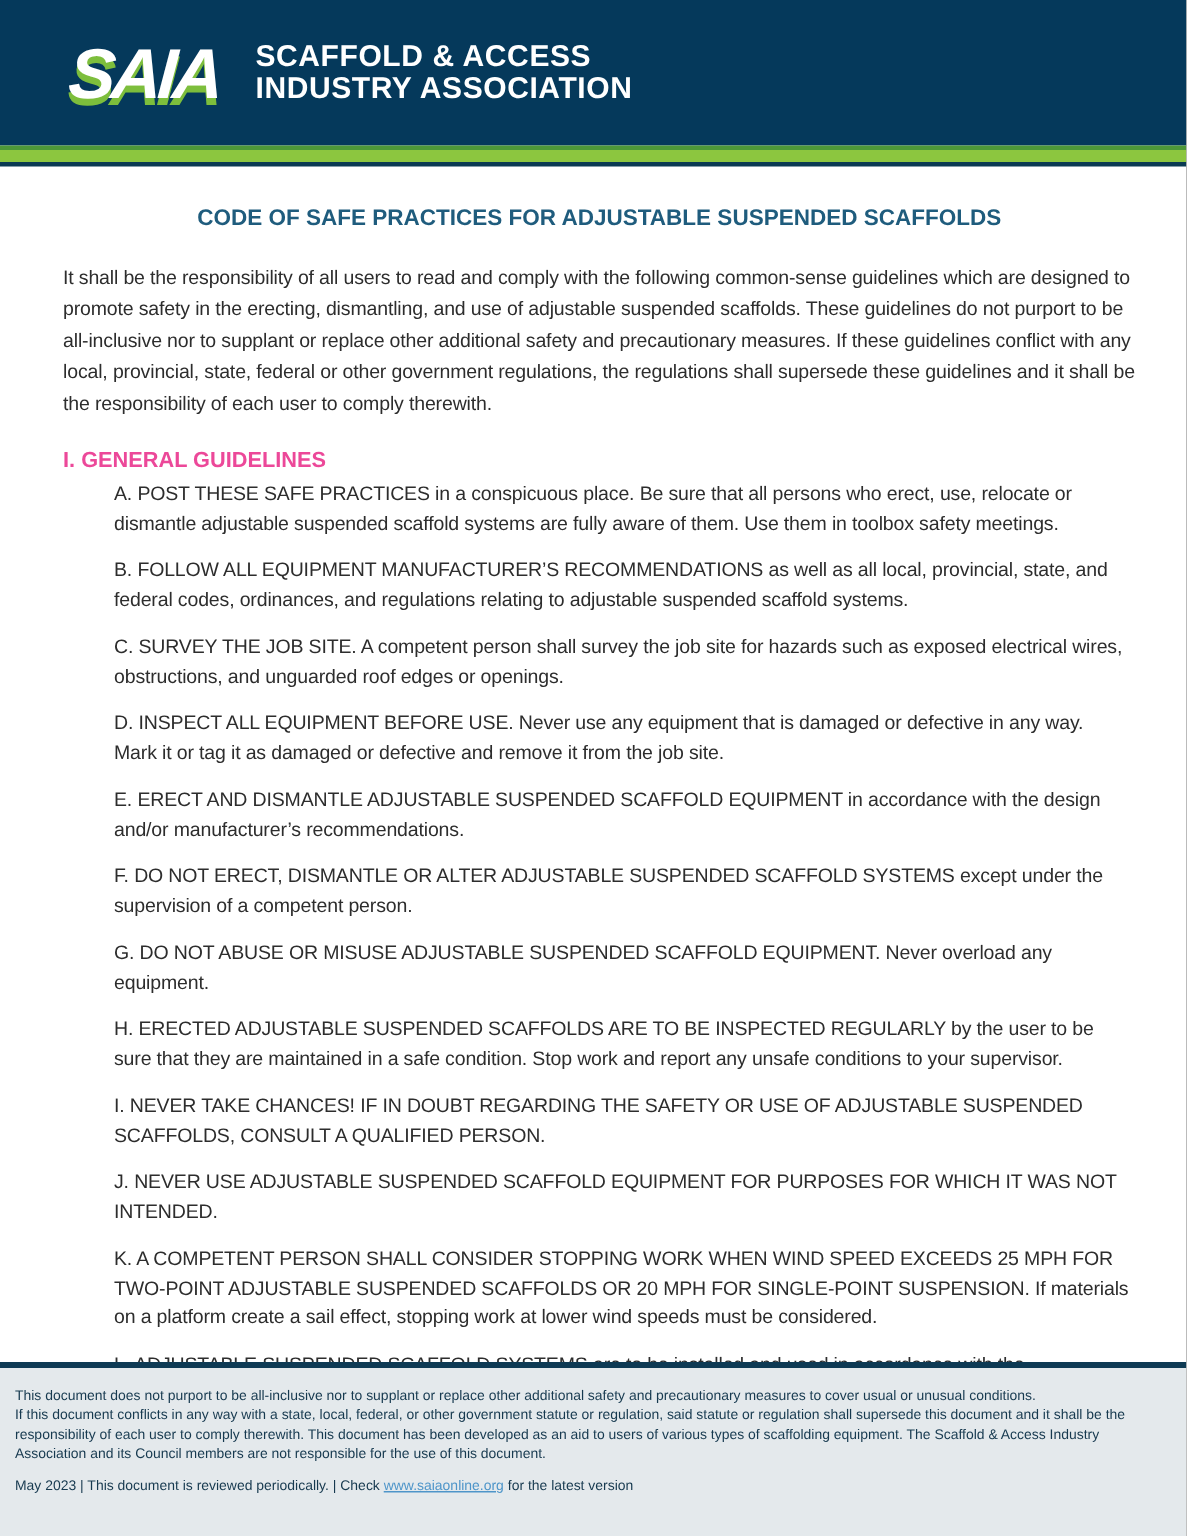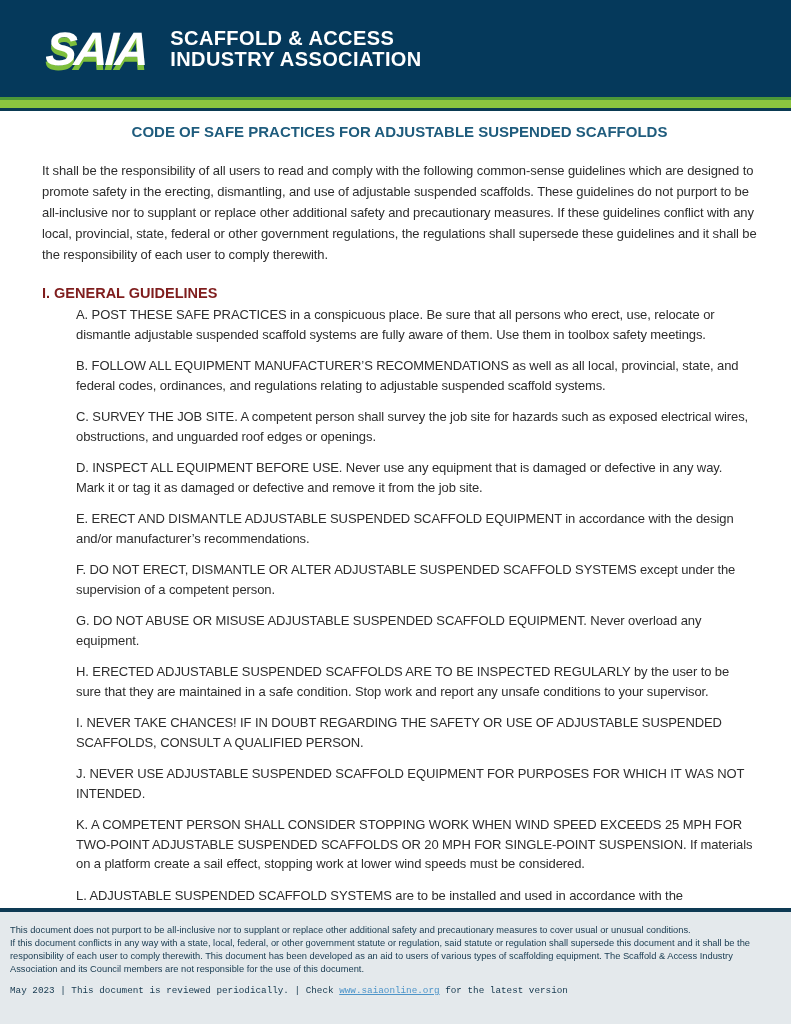--- a/index.html
+++ b/index.html
@@ -54,29 +54,29 @@
     color: #2D2D2D;
     font-size: 13px;
     letter-spacing: -0.1px;
   }
   .doc-title {
     text-align: center;
     color: #1F5C7D;
     font-weight: bold;
     font-size: 15px;
     letter-spacing: 0;
-    margin-top: 0;
+    margin-top: 14px;
     margin-bottom: 20px;
   }
   .intro {
     line-height: 21px;
     margin-bottom: 20px;
   }
   .section-heading {
-    color: #7f1d1d;
+    color: #ec4899;
     font-weight: bold;
     font-size: 14.5px;
     letter-spacing: 0;
     margin-bottom: 4px;
     margin-top: 12px;
   }
   .guideline-list { margin-left: 34px; }
   .guideline-item {
     line-height: 19.5px;
     margin-bottom: 12px;
@@ -89,21 +89,21 @@
     left: 0; right: 0; bottom: 0;
     height: 116px;
     background: #E4E9EC;
     border-top: 4px solid #0E3A54;
     padding: 12px 14px 8px 10px;
     color: #16394F;
     font-size: 9.3px;
     line-height: 13px;
   }
   .footer p { margin-bottom: 8px; white-space: pre-line; }
-  .footer .footer-last { margin-bottom: 17px; white-space: normal; font-family: Liberation Mono, monospace; }
+  .footer .footer-last { margin-bottom: 17px; white-space: normal; }
   .footer a {
     color: #4E95C9;
     text-decoration: underline;
     cursor: pointer;
   }
 </style>
 </head>
 <body>
 
 <div class="page">

